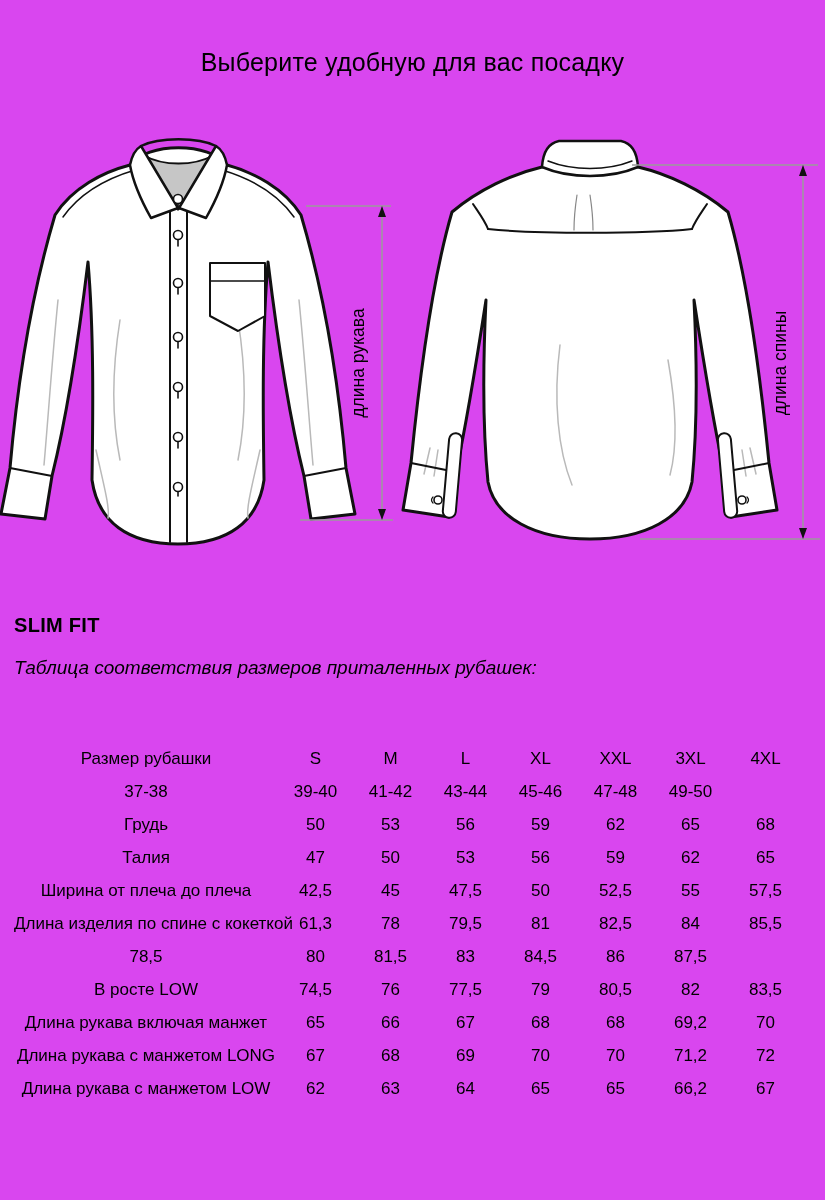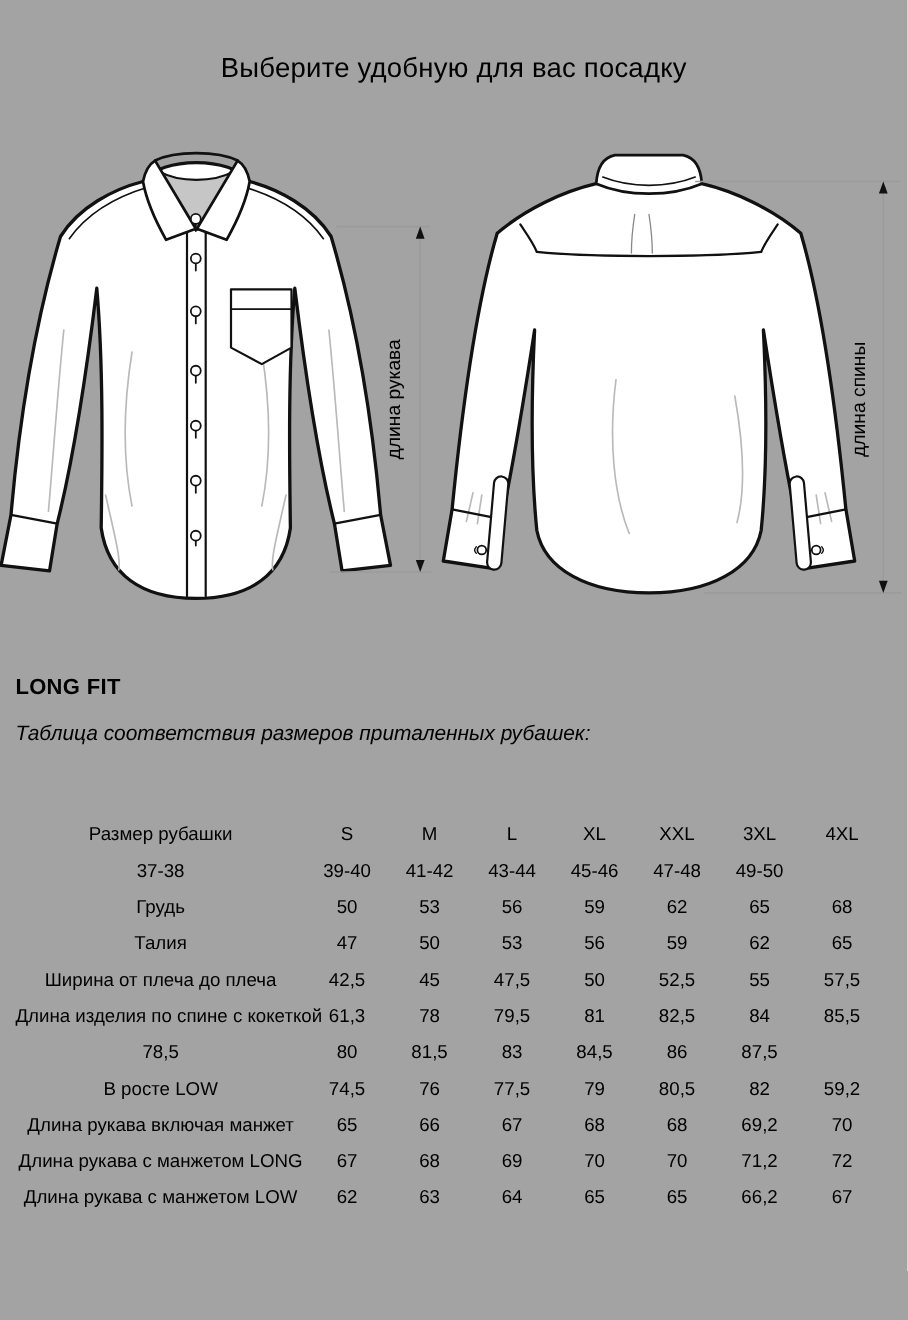--- a/index.html
+++ b/index.html
@@ -1,17 +1,17 @@
 <!DOCTYPE html>
 <html><head>
 <meta charset="utf-8">
 <style>
   html,body { margin:0; padding:0; background:#fff; }
   .page {
-    position:relative; width:825px; height:1200px; background:#a3a3a3;
+    position:relative; width:825px; height:1200px; background:#d946ef;
     font-family:"Liberation Sans", sans-serif; color:#000; overflow:hidden;
   }
   .title {
     position:absolute; top:48px; left:0; width:100%; text-align:center;
     font-size:25px; font-weight:400; margin:0; letter-spacing:0.2px;
   }
   .diagram-svg { position:absolute; top:120px; left:0; }
   .heading {
     position:absolute; top:614px; left:14px; margin:0;
     font-size:20px; font-weight:700; letter-spacing:0.3px;
@@ -170,21 +170,21 @@
     <g stroke="#9b9b9b" stroke-width="1.5" fill="none">
       <path d="M 632,45 L 818,45"></path>
       <path d="M 803,47 L 803,417"></path>
       <path d="M 640,419 L 820,419"></path>
       <polygon fill="#111111" stroke="none" points="803,45 799,56 807,56"></polygon>
       <polygon fill="#111111" stroke="none" points="803,419 799,408 807,408"></polygon>
       <text transform="rotate(-90 786 243)" x="786" y="243" text-anchor="middle" font-size="17.5" fill="#000" stroke="none">длина спины</text>
     </g>
   </svg>
 
-  <h2 class="heading">LONG FIT</h2>
+  <h2 class="heading">SLIM FIT</h2>
   <p class="subtitle">Таблица соответствия размеров приталенных рубашек:</p>
 
   <div class="size-table">
       <div class="trow">
       <span class="lbl">Размер рубашки</span>
       <span class="val">S</span>
       <span class="val">M</span>
       <span class="val">L</span>
       <span class="val">XL</span>
       <span class="val">XXL</span>
@@ -250,21 +250,21 @@
       <span class="val">87,5</span>
     </div>
       <div class="trow">
       <span class="lbl">В росте LOW</span>
       <span class="val">74,5</span>
       <span class="val">76</span>
       <span class="val">77,5</span>
       <span class="val">79</span>
       <span class="val">80,5</span>
       <span class="val">82</span>
-      <span class="val">59,2</span>
+      <span class="val">83,5</span>
     </div>
       <div class="trow">
       <span class="lbl">Длина рукава включая манжет</span>
       <span class="val">65</span>
       <span class="val">66</span>
       <span class="val">67</span>
       <span class="val">68</span>
       <span class="val">68</span>
       <span class="val">69,2</span>
       <span class="val">70</span>

